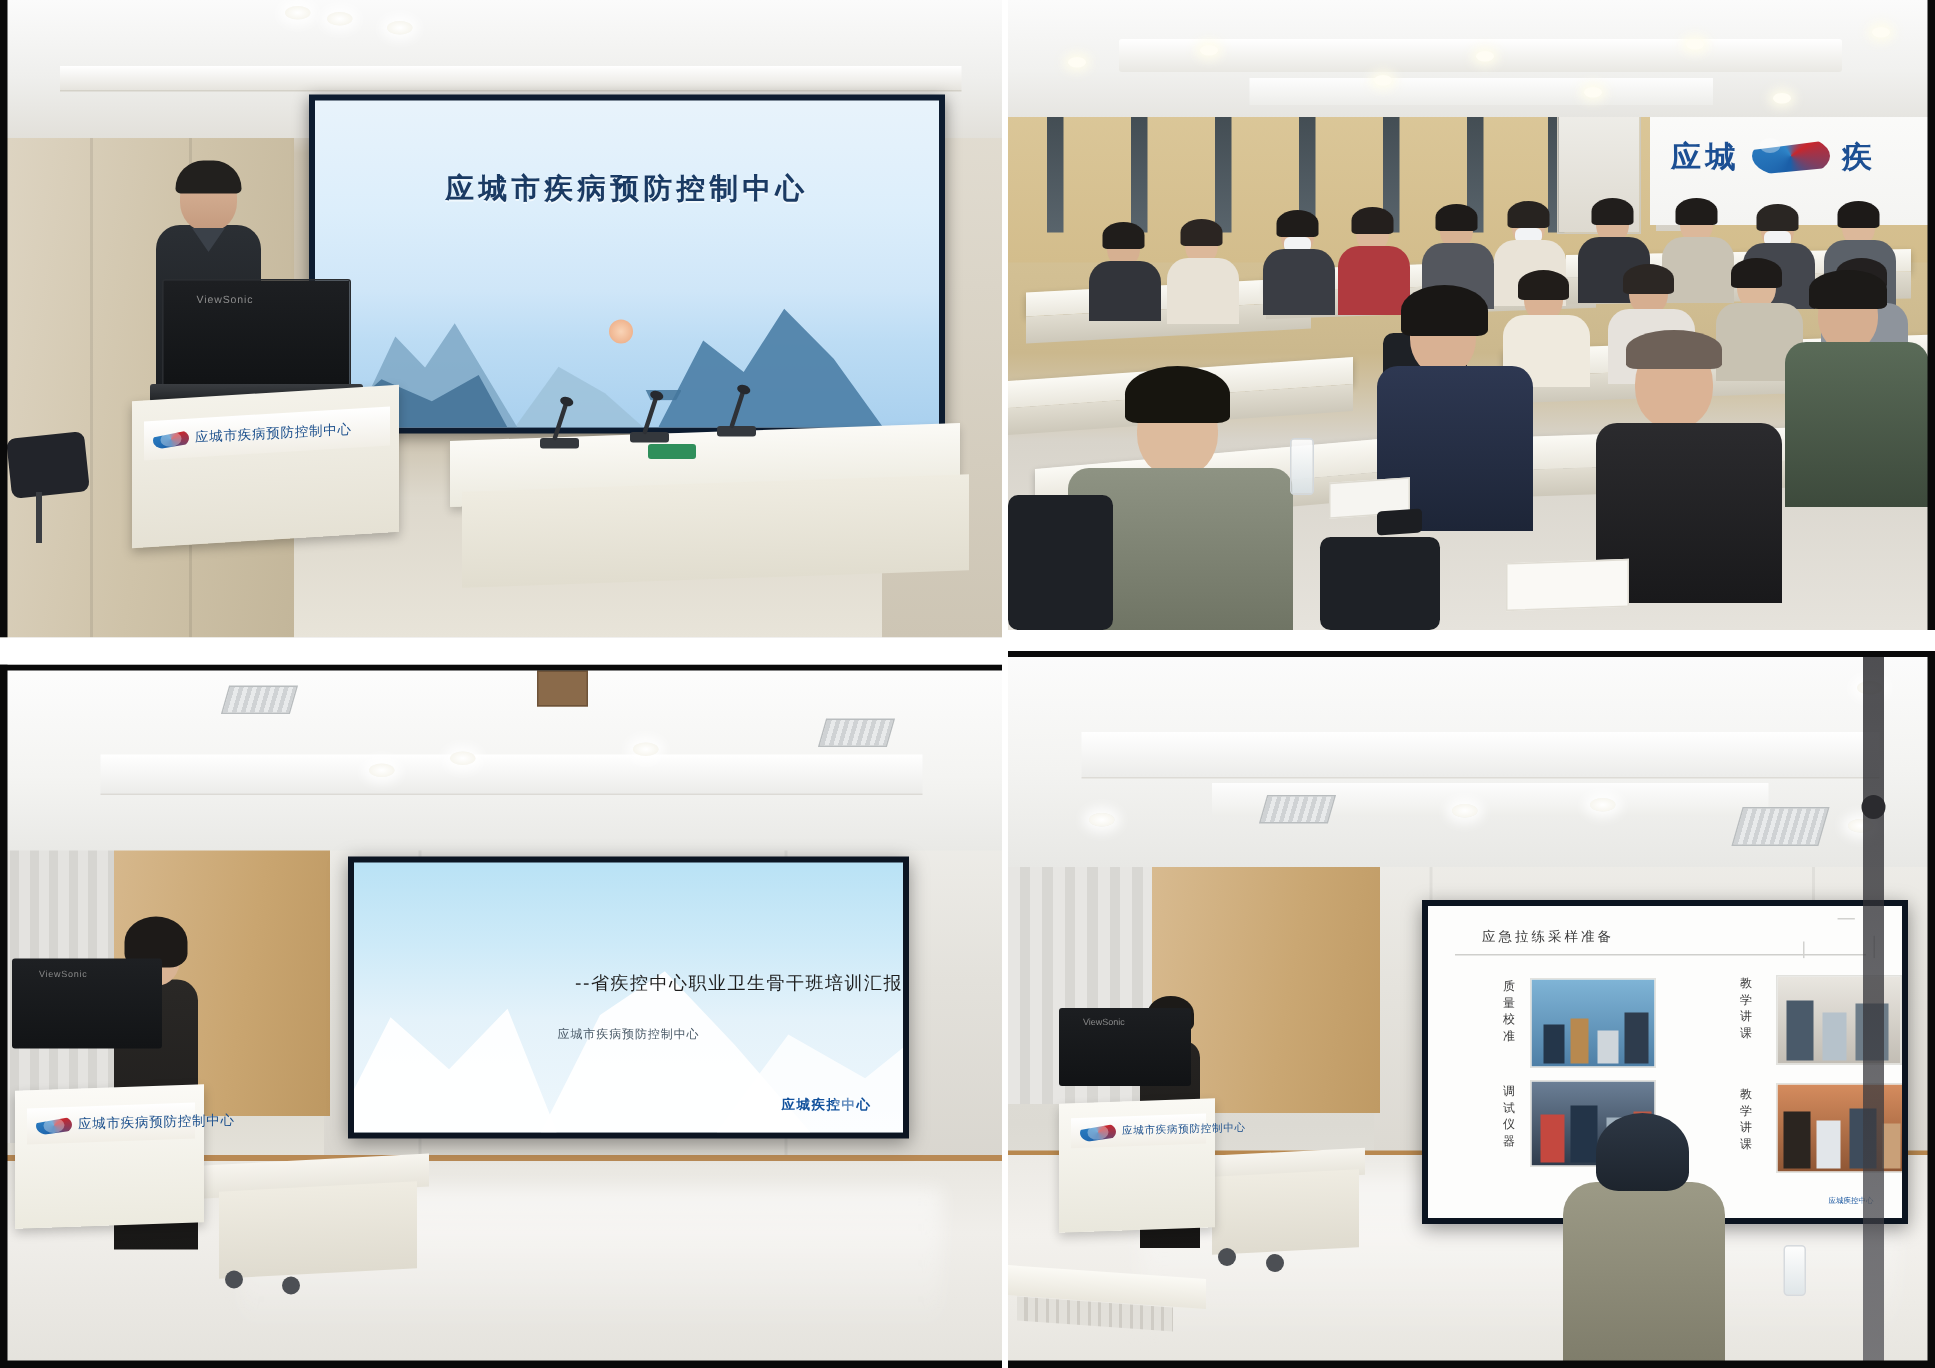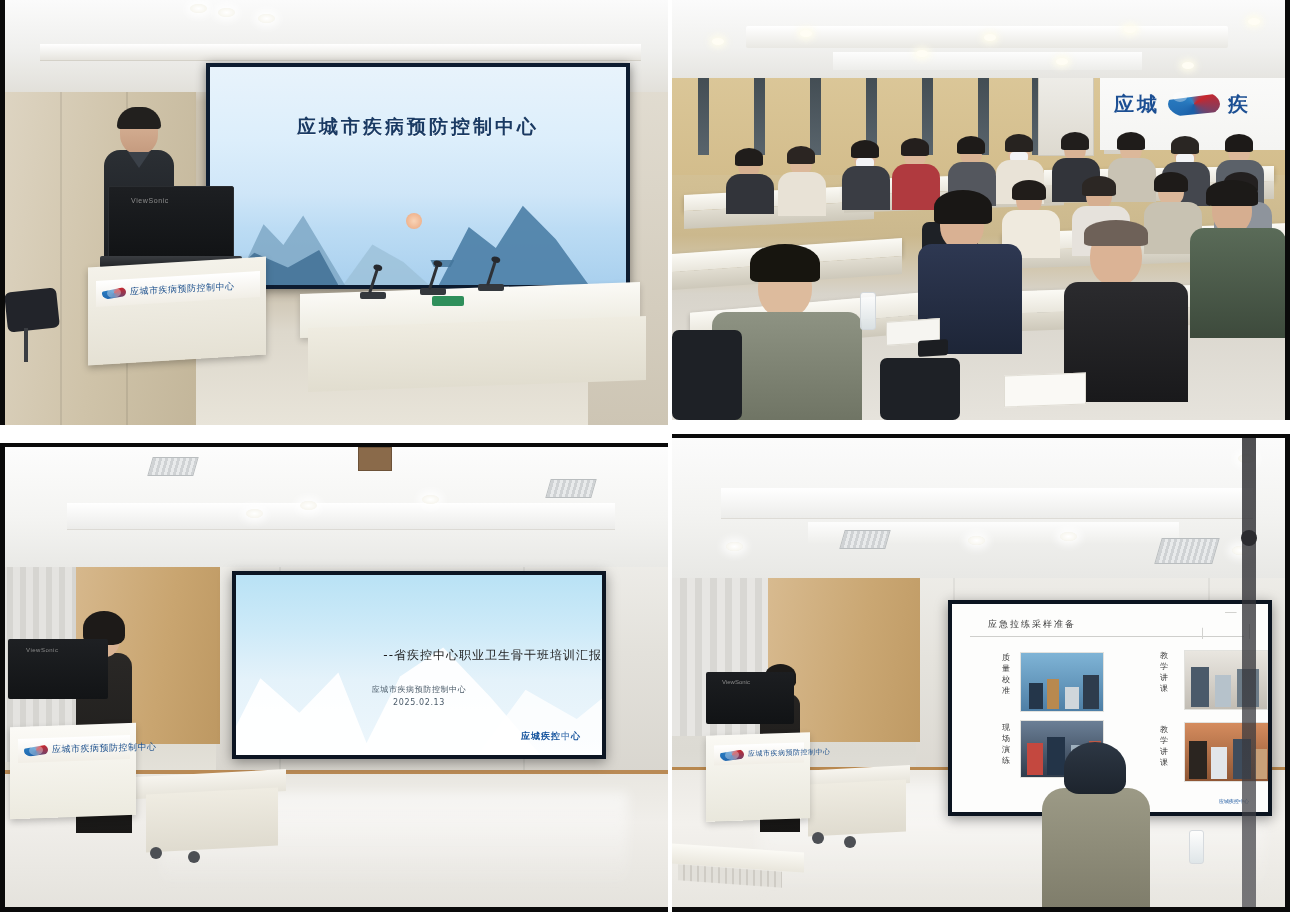--- a/index.html
+++ b/index.html
@@ -508,21 +508,20 @@
       <div class="proj">
         <div class="proj-face">
           <div class="snow">
             <i class="s1"></i>
               <i class="s3"></i>
               <i class="s2"></i>
           </div>
           <div class="proj-sub">--省疾控中心职业卫生骨干班培训汇报</div>
           <div class="proj-meta">
             <div>应城市疾病预防控制中心</div>
-            <div>2025.02.13</div>
           </div>
           <div class="proj-logo">
             <span class="cdc-mark"></span>
             <div class="lg-txt">应城疾控中心</div>
           </div>
         </div>
       </div>
 
       <div class="bl-table"></div>
       <div class="bl-table-skirt"></div>
@@ -594,21 +593,21 @@
             <i class="px" style="left:68px;top:20px;width:12px;height:34px;background:#c05a46;"></i>
           </div>
           <div class="ph" style="left:232px;top:118px;width:84px;height:58px;background:linear-gradient(#d58c5e,#8f5634);">
             <i class="px" style="left:4px;top:18px;width:18px;height:38px;background:#2b2520;"></i>
             <i class="px" style="left:26px;top:24px;width:16px;height:32px;background:#e2e6ea;"></i>
             <i class="px" style="left:48px;top:16px;width:18px;height:40px;background:#3e4c5c;"></i>
             <i class="px" style="left:70px;top:26px;width:12px;height:30px;background:#c9a078;"></i>
           </div>
 
           <div class="sl-lab" style="left:48px;top:48px;">质量校准</div>
-          <div class="sl-lab" style="left:48px;top:118px;">现场演练</div>
+          <div class="sl-lab" style="left:48px;top:118px;">调试仪器</div>
           <div class="sl-lab" style="left:206px;top:46px;">教学讲课</div>
           <div class="sl-lab" style="left:206px;top:120px;">教学讲课</div>
 
           <div class="br-logo">
             <span class="cdc-mark"></span>
             <div class="lg-txt">应城疾控中心</div>
           </div>
         </div>
       </div>
 

